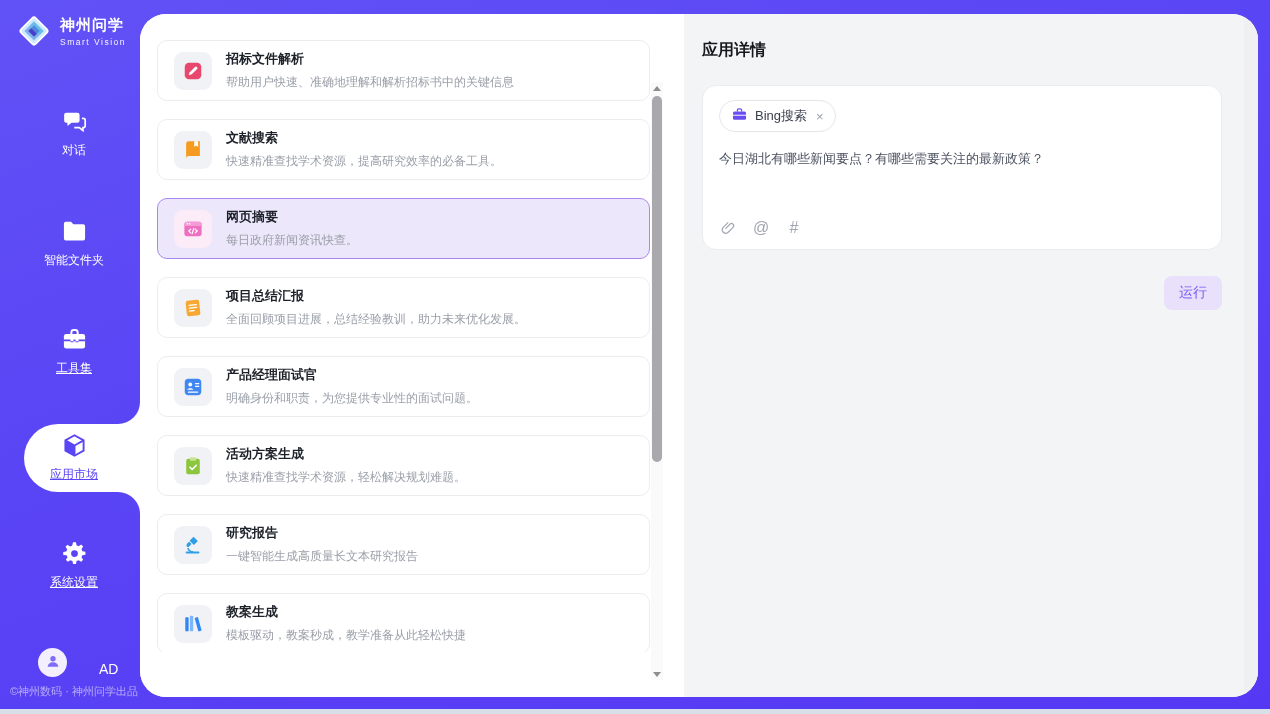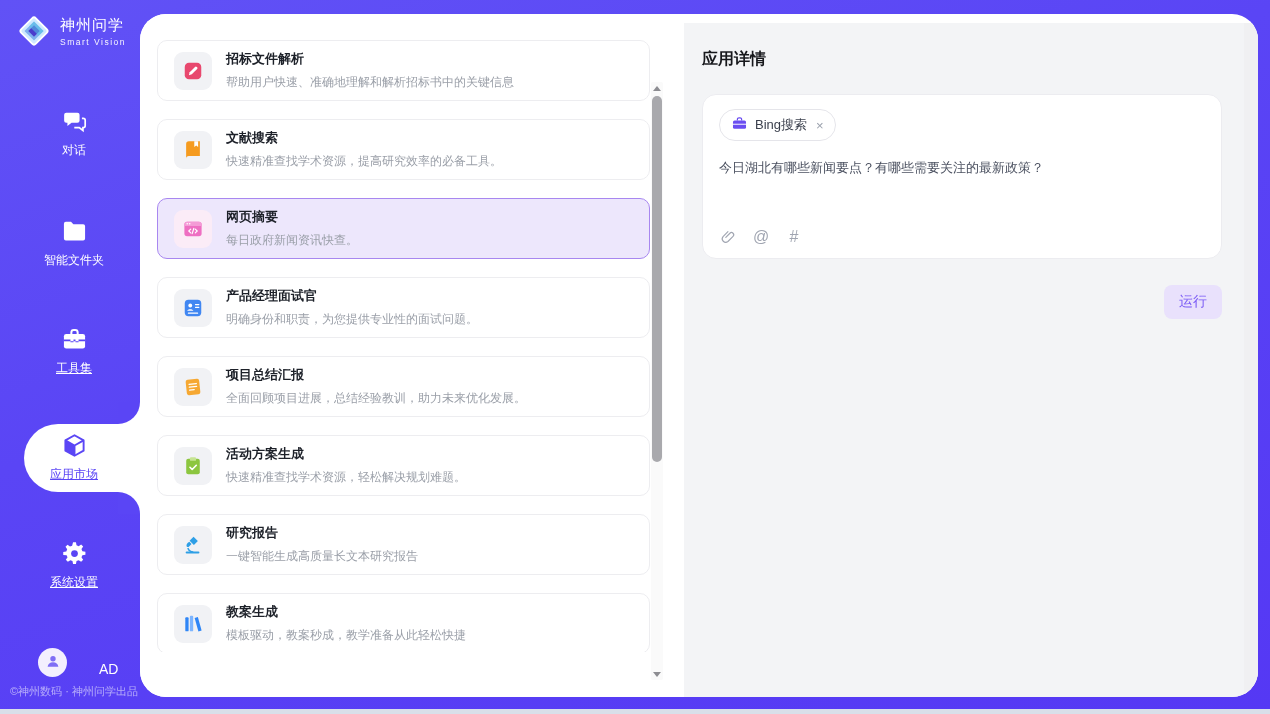--- a/index.html
+++ b/index.html
@@ -8,21 +8,21 @@
     font-family:"Liberation Sans","DejaVu Sans",sans-serif;
     background:linear-gradient(160deg,#6152f6 0%,#5a45f5 40%,#5538f4 100%);
     position:relative;
   }
   .bottom-strip { position:absolute; left:0; right:0; bottom:0; height:5px; background:#d9dfe9; }
 
   
   .sidebar { position:absolute; left:0; top:0; width:140px; height:709px; color:#fff; }
   .logo { position:absolute; left:16px; top:13px; display:flex; align-items:center; gap:8px; }
   .logo-diamond { width:36px; height:36px; }
-  .logo-name { font-size:15px; font-weight:400; letter-spacing:1px; }
+  .logo-name { font-size:15px; font-weight:700; letter-spacing:1px; }
   .logo-sub { font-size:8.5px; letter-spacing:1.5px; margin-top:2px; opacity:.95; }
   .nav-item { position:absolute; left:0; width:148px; display:flex; flex-direction:column; align-items:center; gap:7px; cursor:pointer; }
   .nav-item .nico { width:27px; height:27px; }
   .nav-item .nlabel { font-size:12px; color:#fff; }
   .nav-item .nlabel.u { text-decoration:underline; }
   .nav-bubble { position:absolute; left:24px; right:0; top:424px; height:68px; background:#fff; border-radius:34px 0 0 34px; }
   .curve { position:absolute; right:0; width:22px; height:22px; background:#fff; }
   .curve.t { top:402px; } .curve.b { top:492px; }
   .curve .q { position:absolute; inset:0; background:#5a45f5; }
   .curve.t .q { border-bottom-right-radius:22px; }
@@ -51,21 +51,21 @@
   .app-item .t { font-size:13px; font-weight:700; color:#1d2129; margin-bottom:6px; }
   .app-item .d { font-size:12px; color:#9a9fa8; }
   .vscroll { position:absolute; right:21px; top:68px; bottom:17px; width:12px; background:#fafafa; border-radius:2px; }
   .vscroll .thumb { position:absolute; left:1px; right:1px; top:14px; height:366px; background:#a9a9ad; border-radius:5px; cursor:pointer; }
   .arr { position:absolute; left:0; right:0; height:12px; display:flex; align-items:center; justify-content:center; cursor:pointer; }
   .arr.up { top:0; } .arr.down { bottom:0; }
   .tri-up { width:0; height:0; border-left:4px solid transparent; border-right:4px solid transparent; border-bottom:5px solid #8d8d92; }
   .tri-down { width:0; height:0; border-left:4px solid transparent; border-right:4px solid transparent; border-top:5px solid #8d8d92; }
 
   
-  .detail-panel { flex:1; background:#f3f4f6; position:relative; padding:26px 36px 0 18px; display:flex; flex-direction:column;margin-top:9px; }
+  .detail-panel { flex:1; background:#f3f4f6; position:relative; padding:26px 36px 0 18px; display:flex; flex-direction:column; }
   .detail-panel .panel-title { margin-bottom:24px; }
   .prompt-card { background:#fff; border:1px solid #ececf0; border-radius:14px; height:165px; padding:14px 16px; position:relative; }
   .tool-tag { display:inline-flex; align-items:center; gap:7px; border:1px solid #e5e5ea; border-radius:17px; height:32px; padding:0 11px; background:#fff; cursor:pointer; }
   .tool-tag svg { width:17px; height:17px; }
   .tool-tag .tlabel { font-size:13px; color:#3a3f4c; }
   .tool-tag .tclose { font-size:13px; color:#9aa0ac; margin-left:2px; cursor:pointer; }
   .prompt-text { margin-top:17px; font-size:13px; color:#4b5160; line-height:1.5; cursor:text; }
   .attach-row { position:absolute; left:16px; bottom:12px; display:flex; align-items:center; gap:15px; }
   .attach-row .aicon { width:18px; height:18px; display:flex; align-items:center; justify-content:center; color:#a0a5b1; font-size:16px; cursor:pointer; }
   .attach-row svg { width:17px; height:17px; }
@@ -195,43 +195,43 @@
             </svg>
           </span>
     <span>
       <div class="t">网页摘要</div>
       <div class="d">每日政府新闻资讯快查。</div>
     </span>
   </div>
         <div class="app-item">
     <span class="tile">
             <svg viewBox="0 0 24 24">
+              <g transform="rotate(-6 12 12)">
+                <rect x="4.6" y="3.6" width="14.8" height="16.8" rx="2.2" fill="#f6a832"></rect>
+                <path d="M8 8.6h8M8 11.8h8M8 15h5" stroke="#fff" stroke-width="1.4" stroke-linecap="round"></path>
+              </g>
+            </svg>
+          </span>
+    <span>
+      <div class="t">项目总结汇报</div>
+      <div class="d">全面回顾项目进展，总结经验教训，助力未来优化发展。</div>
+    </span>
+  </div>
+        <div class="app-item">
+    <span class="tile">
+            <svg viewBox="0 0 24 24">
               <rect x="3" y="3" width="18" height="18" rx="4" fill="#4187f2"></rect>
               <circle cx="9" cy="9.3" r="2.1" fill="#fff"></circle>
               <path d="M5.6 15.1c.4-2.3 6.4-2.3 6.8 0z" fill="#fff"></path>
               <path d="M14.7 8.3h3.7M14.7 11.3h3.7M7 17.6h10" stroke="#fff" stroke-width="1.3" stroke-linecap="round"></path>
             </svg>
           </span>
     <span>
       <div class="t">产品经理面试官</div>
       <div class="d">明确身份和职责，为您提供专业性的面试问题。</div>
-    </span>
-  </div>
-        <div class="app-item">
-    <span class="tile">
-            <svg viewBox="0 0 24 24">
-              <g transform="rotate(-6 12 12)">
-                <rect x="4.6" y="3.6" width="14.8" height="16.8" rx="2.2" fill="#f6a832"></rect>
-                <path d="M8 8.6h8M8 11.8h8M8 15h5" stroke="#fff" stroke-width="1.4" stroke-linecap="round"></path>
-              </g>
-            </svg>
-          </span>
-    <span>
-      <div class="t">项目总结汇报</div>
-      <div class="d">全面回顾项目进展，总结经验教训，助力未来优化发展。</div>
     </span>
   </div>
         <div class="app-item">
     <span class="tile">
             <svg viewBox="0 0 24 24">
               <rect x="4.6" y="4" width="14.8" height="17" rx="2.2" fill="#8cc63f"></rect>
               <rect x="8.6" y="2.4" width="6.8" height="4" rx="1.3" fill="#c6e493"></rect>
               <path d="M8.7 13.4l2.4 2.4 4.5-4.6" stroke="#fff" stroke-width="1.8" fill="none" stroke-linecap="round" stroke-linejoin="round"></path>
             </svg>
           </span>

